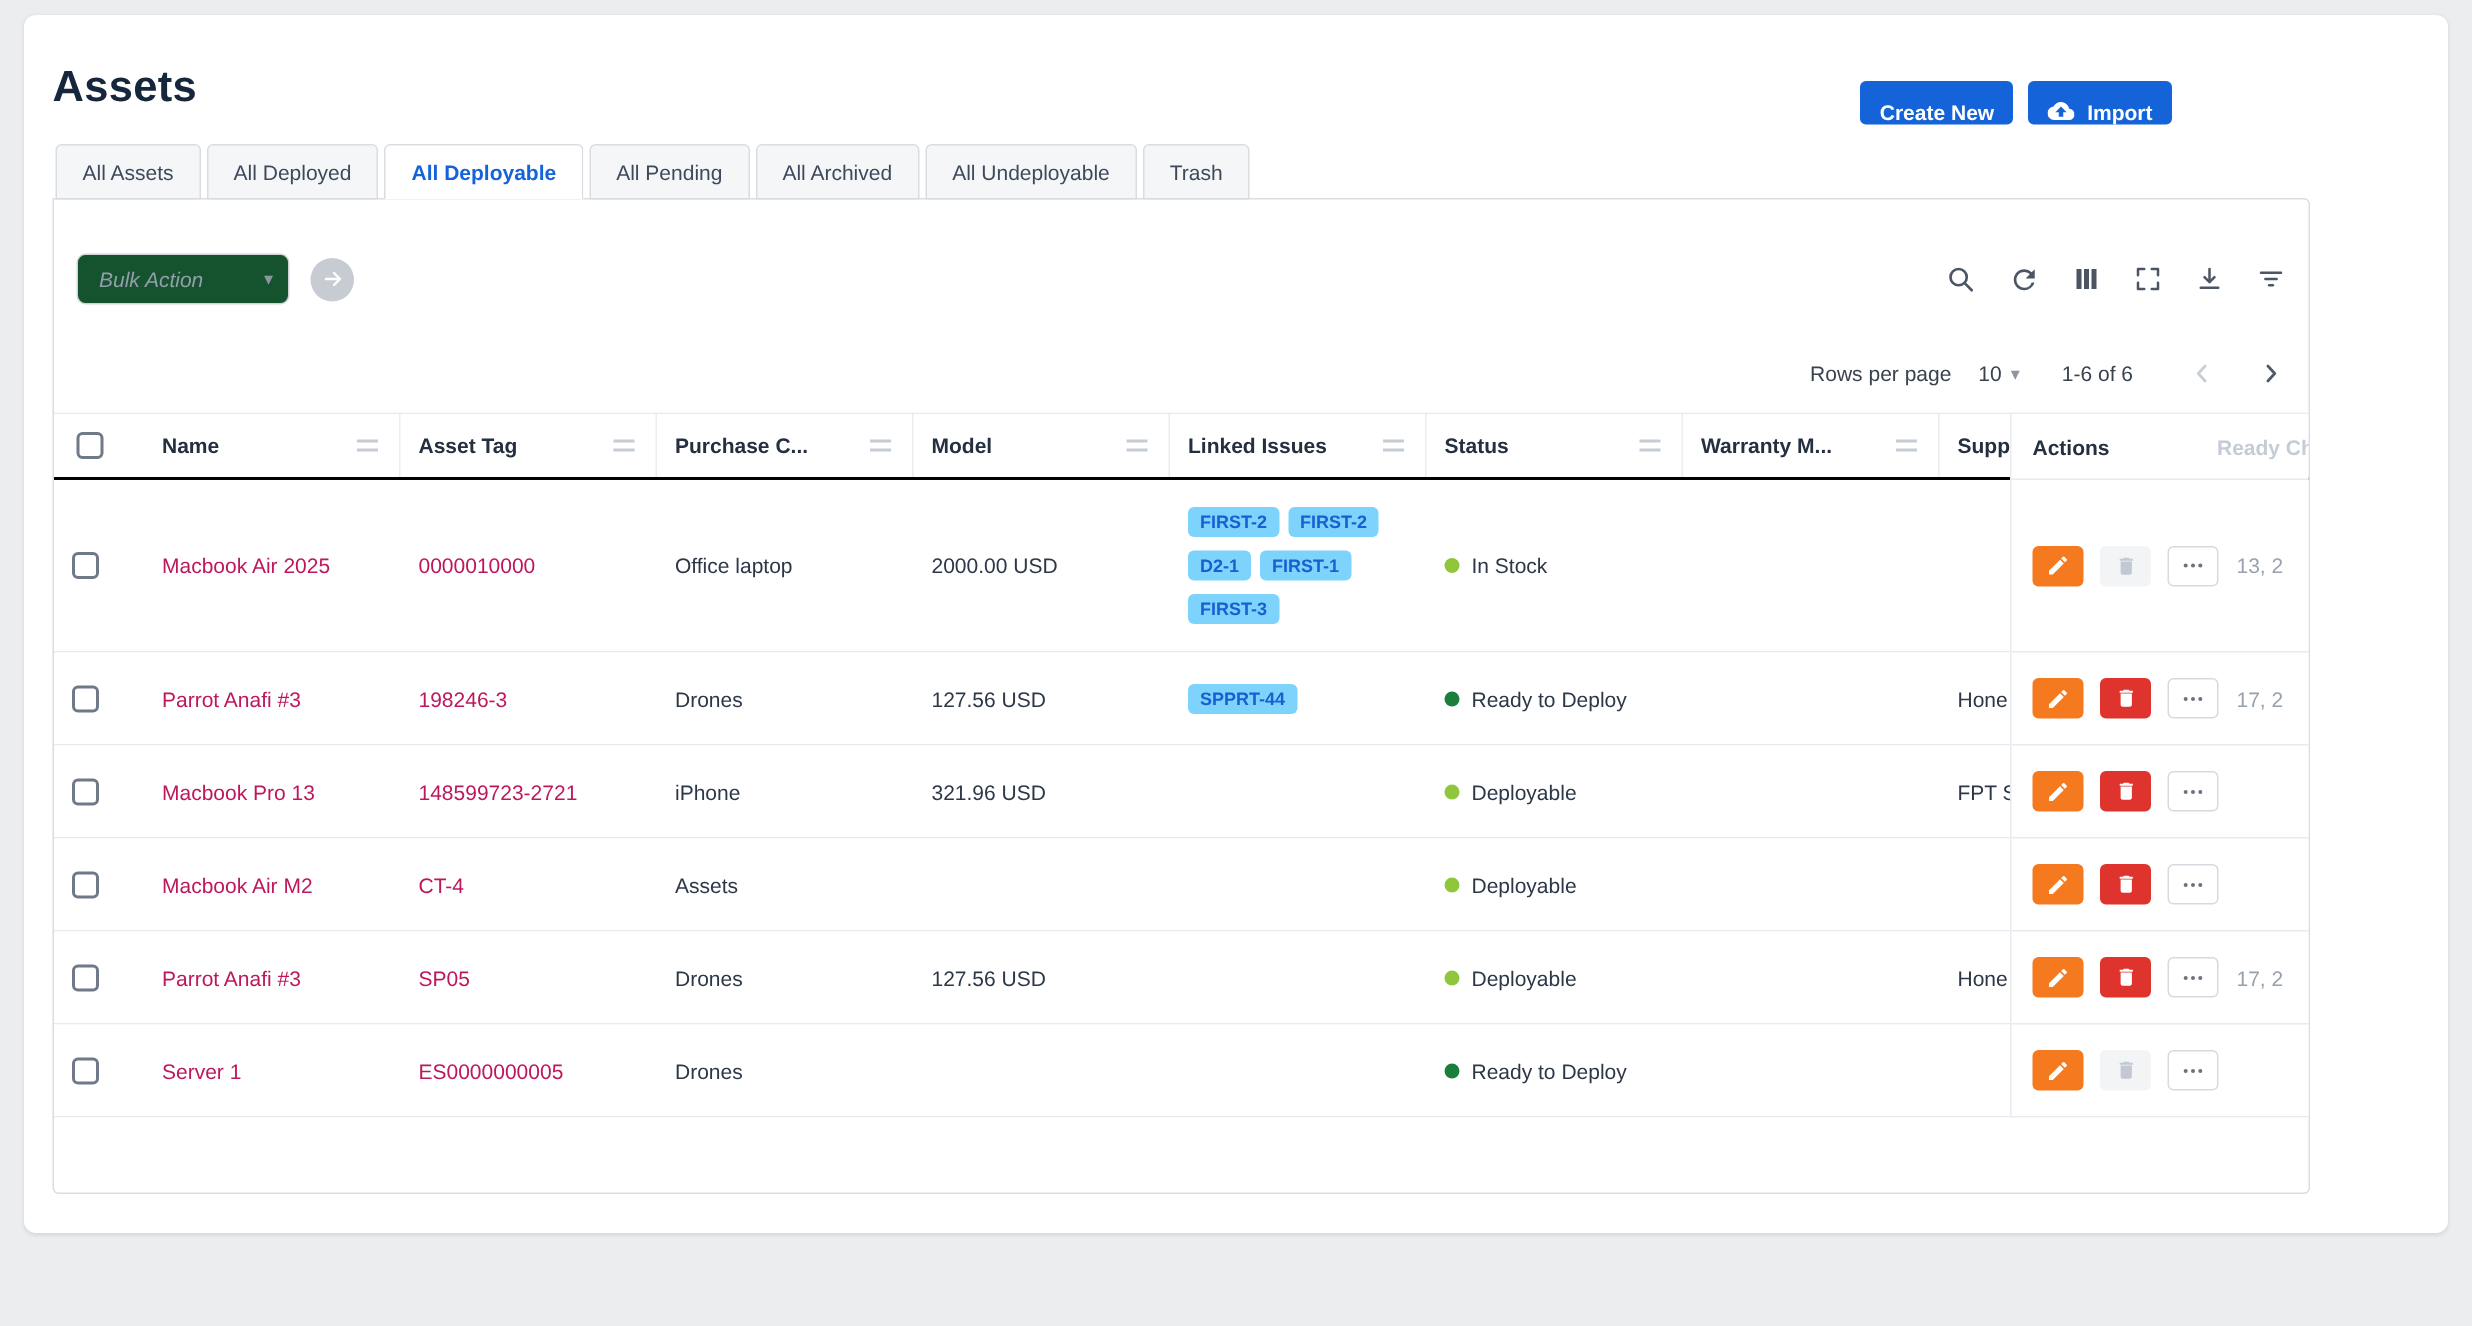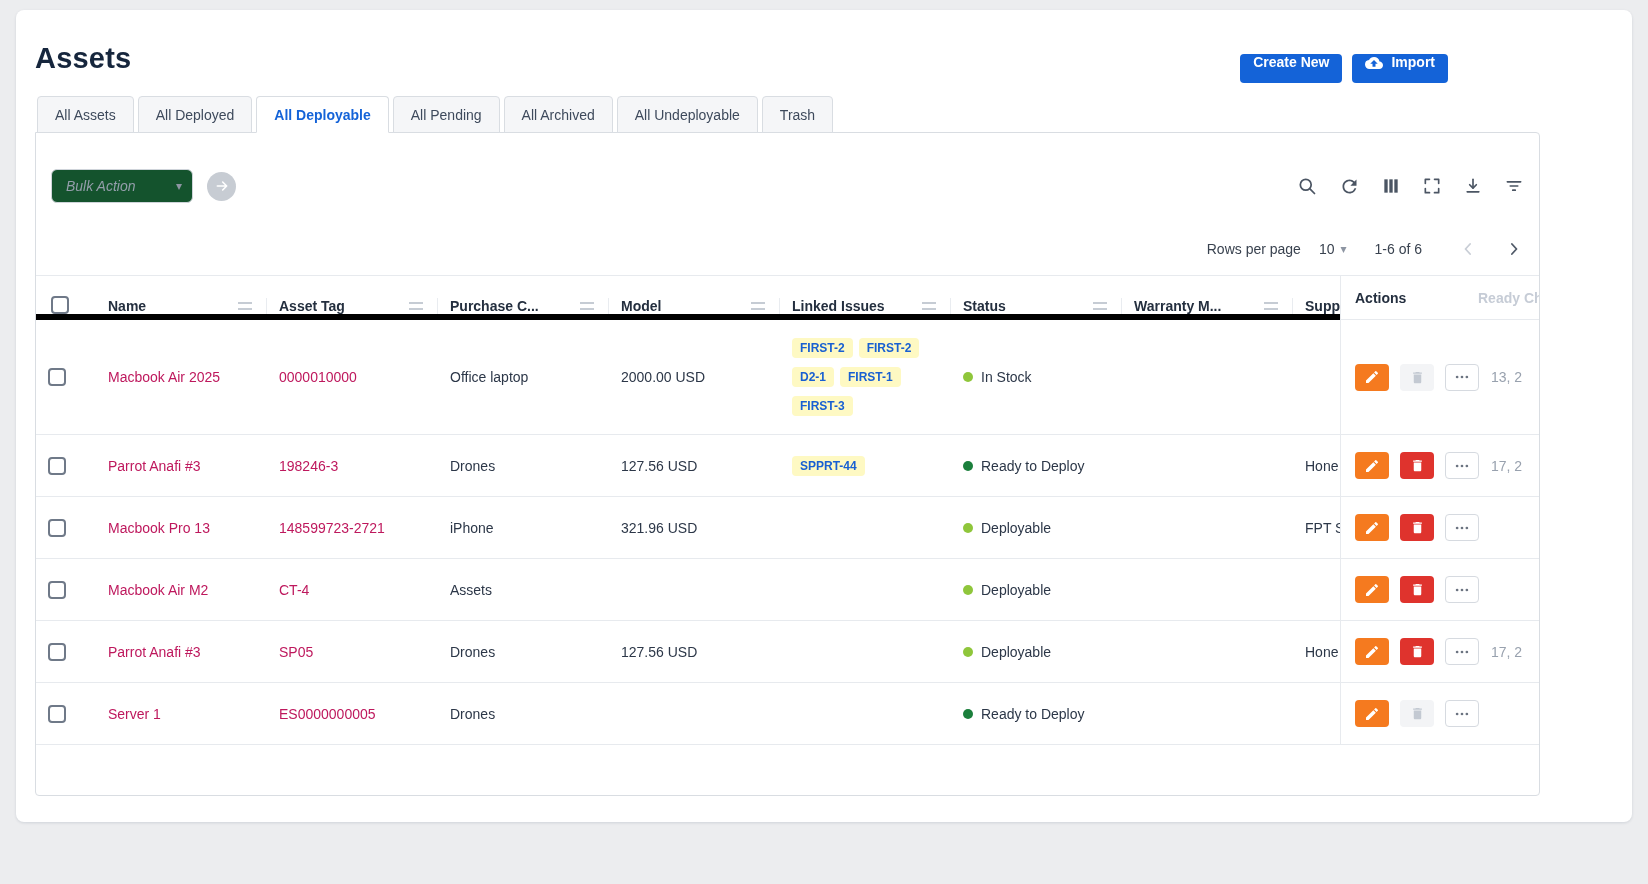--- a/index.html
+++ b/index.html
@@ -10,21 +10,21 @@
     position: absolute; left: 16px; top: 10px; width: 1616px; height: 812px;
     background: #fff; border-radius: 8px; box-shadow: 0 1px 3px rgba(9,30,66,.12);
     padding: 0 92px 0 19px;
   }
   .card-top { position: relative; padding-top: 32px; }
   h1.page-title { font-size: 29px; font-weight: 700; color: #16263d; letter-spacing: .2px; }
   .top-buttons { position: absolute; top: 44px; right: 92px; display: flex; gap: 10px; }
   .btn-primary {
     height: 29px; padding: 0 13px; border: none; border-radius: 4px; cursor: pointer;
     background: #1463d8; color: #fff; font-size: 14px; font-weight: 600;
-    display: flex; align-items: flex-start; gap: 8px; font-family: inherit;
+    display: flex; align-items: flex-end; gap: 8px; font-family: inherit;
   }
 
   
   .tabs { display: flex; gap: 4px; margin-top: 21px; padding-left: 2px; position: relative; z-index: 2; margin-bottom: -1px; }
   .tab {
     height: 37px; display: flex; align-items: center; padding: 0 17px; cursor: pointer;
     background: #f5f6f8; border: 1px solid #d9dde2; border-radius: 4px 4px 0 0;
     font-size: 14px; color: #3e4a5c; white-space: nowrap;
   }
   .tab.active { background: #fff; color: #1463d8; font-weight: 700; border-bottom: 1px solid #fff; }
@@ -49,35 +49,35 @@
 
   .pagerow { display: flex; justify-content: flex-end; align-items: center; margin: 36px 15px 0; font-size: 14px; color: #39424f; }
   .rpp-label { margin-right: 18px; }
   .rpp-value { display: flex; align-items: center; gap: 6px; margin-right: 28px; cursor: pointer; }
   .range { margin-right: 36px; }
   .pg-btn { background: none; border: none; cursor: pointer; display: flex; align-items: center; padding: 0; margin-left: 0; }
   .pg-btn + .pg-btn { margin-left: 26px; }
 
   
   .tablewrap { position: relative; margin-top: 16px; overflow: hidden; }
-  .thead { display: flex; height: 45px; border-top: 1px solid #e7eaee; border-bottom: 6px solid #000000; align-items: flex-end; }
+  .thead { display: flex; height: 45px; border-top: 1px solid #e7eaee; border-bottom: 2px solid #000000; }
   .hcell { display: flex; align-items: center; padding-left: 12px; font-size: 14px; font-weight: 700; color: #242f3f; }
   .hcell.col-std { border-right: 1px solid #e9ecf0; }
   .col-cbx { width: 60px; flex: 0 0 60px; padding-left: 15px; }
   .col-std { width: 171px; flex: 0 0 171px; }
   .handle { margin-left: auto; margin-right: 14px; width: 14px; height: 8px;
     border-top: 2px solid #c6ccd4; border-bottom: 2px solid #c6ccd4; flex: 0 0 14px; cursor: grab; }
   .checkbox { width: 18px; height: 18px; border: 2px solid #6f7988; border-radius: 4px; background: #fff; cursor: pointer; flex: 0 0 18px; }
 
   .trow { display: flex; height: 62px; border-bottom: 1px solid #e7eaee; background: #fff; }
   .trow.tall { height: 115px; }
   .cell { display: flex; align-items: center; padding-left: 12px; font-size: 14px; color: #2c3748; }
   a.link { color: #be185d; text-decoration: none; cursor: pointer; }
   .chips { display: flex; flex-wrap: wrap; gap: 9px 6px; width: 152px; }
-  .chip { background: #fef9c3; color: #1860d2; font-weight: 700; font-size: 12px; padding: 4px 8px; border-radius: 4px; line-height: 1; cursor: pointer; white-space: nowrap; }
+  .chip { background: #7dd3fc; color: #1860d2; font-weight: 700; font-size: 12px; padding: 4px 8px; border-radius: 4px; line-height: 1; cursor: pointer; white-space: nowrap; }
   .dot { width: 10px; height: 10px; border-radius: 50%; margin-right: 8px; flex: 0 0 10px; }
 
   
   .actions-overlay { position: absolute; top: 0; right: 0; bottom: 0; width: 199px; background: #fff; border-left: 1px solid #e7eaee; }
   .actions-head { height: 45px; display: flex; align-items: center; padding-left: 14px; font-size: 14px; font-weight: 700; color: #242f3f;
     border-top: 1px solid #e7eaee; border-bottom: 1px solid #e7eaee; position: relative; }
   .hidden-col-label { position: absolute; left: 137px; color: #c6ccd6; font-weight: 600; white-space: nowrap; }
   .action-cell { height: 62px; display: flex; align-items: center; gap: 11px; padding-left: 14px; border-bottom: 1px solid #e7eaee; position: relative; }
   .action-cell.tall { height: 115px; }
   .abtn { width: 34px; height: 27px; border: none; border-radius: 4px; display: flex; align-items: center; justify-content: center; cursor: pointer; flex: 0 0 34px; }

